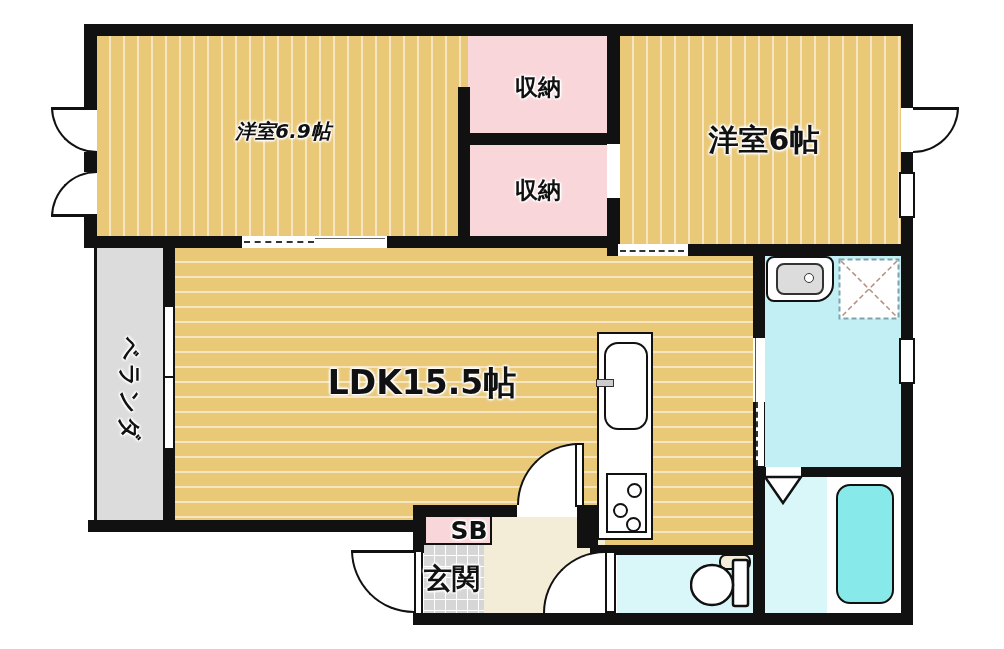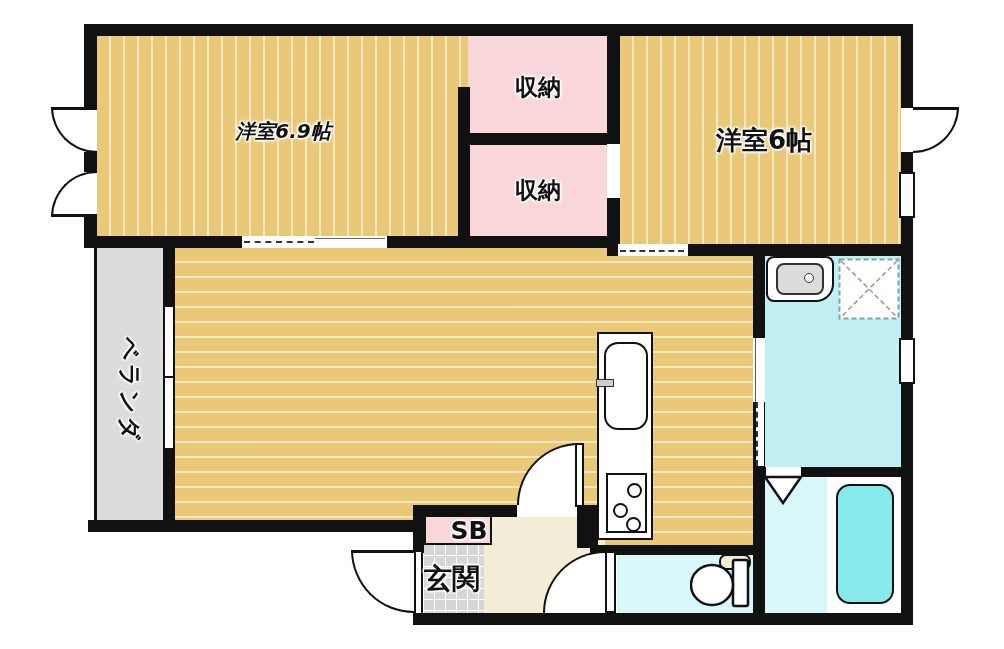--- a/index.html
+++ b/index.html
@@ -137,18 +137,19 @@
   <div class="abs" style="left:836px;top:484px;width:58px;height:120px;background:#87e9e9;border:2.5px solid #111;border-radius:14px;box-sizing:border-box;"></div>
   <svg class="abs" style="left:690px;top:552px;" width="64" height="58">
     <rect x="30" y="3" width="30" height="14" rx="6" fill="#f2ecd9" stroke="#111" stroke-width="2"></rect>
     <rect x="43" y="8" width="15" height="46" rx="2" fill="#fff" stroke="#111" stroke-width="2.5"></rect>
     <ellipse cx="22" cy="33" rx="21" ry="20" fill="#fff" stroke="#111" stroke-width="2.5"></ellipse>
   </svg>
 
   <div class="lbl" style="left:283px;top:131px;font-size:20px;font-style:italic;">洋室6.9帖</div>
   <div class="lbl" style="left:538px;top:87px;font-size:23px;">収納</div>
   <div class="lbl" style="left:538px;top:190px;font-size:23px;">収納</div>
-  <div class="lbl" style="left:764px;top:140px;font-size:26px;">洋室6帖</div>
+  <div class="lbl" style="left:764px;top:140px;font-size:30px;">洋室6帖</div>
+  <div class="lbl" style="left:422px;top:382px;font-size:33px;">LDK15.5帖</div>
   <div class="lbl vlbl" style="left:129px;top:390px;font-size:23px;">ベランダ</div>
   <div class="lbl" style="left:469px;top:530px;font-size:25px;">SB</div>
   <div class="lbl" style="left:452px;top:579px;font-size:28px;">玄関</div>
 
 </div>
 
 </body></html>

